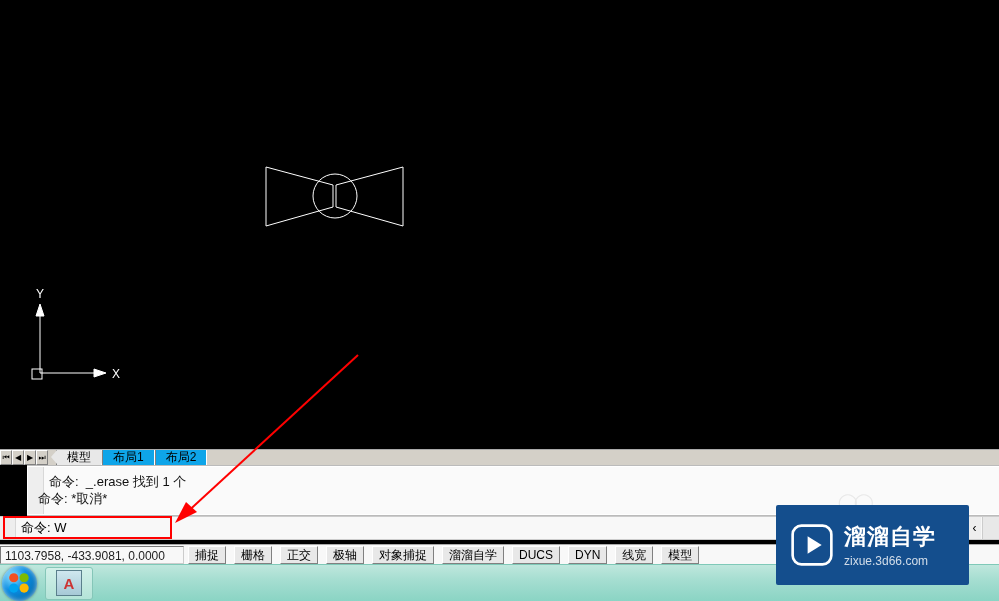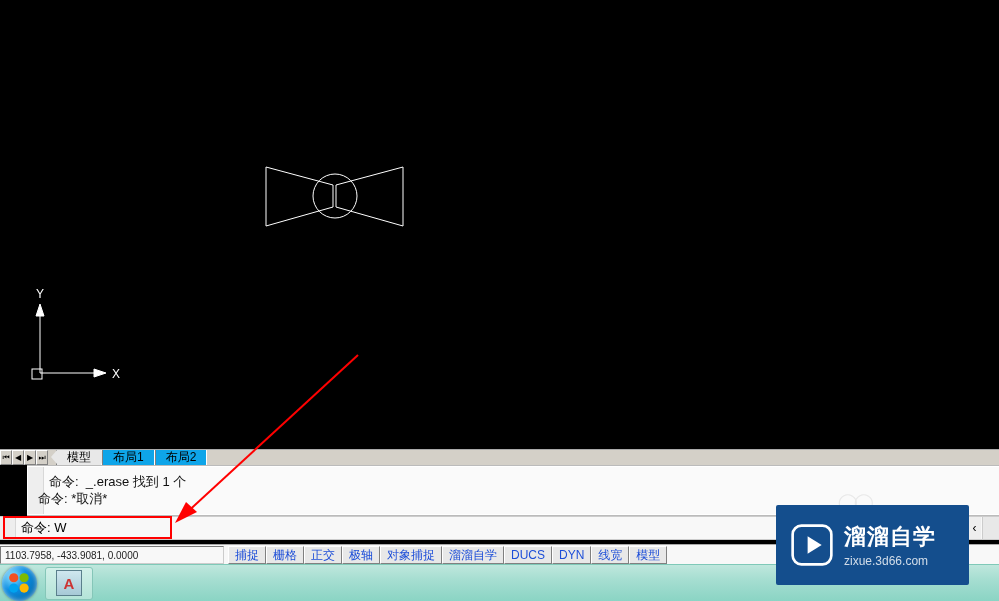--- a/index.html
+++ b/index.html
@@ -207,41 +207,41 @@
       left: 0;
       top: 544px;
       width: 999px;
       height: 20px;
       background:#f8f8f8;
       border-top: 1px solid #aaa;
       display: flex;
       align-items: center;
     }
     .status-coords {
-      width: 224px;
+      width: 184px;
       height: 18px;
       line-height: 18px;
       border: 1px inset #ccc;
       padding: 0 4px;
       background:#f8f8f8;
-      font-size: 10px;
+      font-size: 12px;
       color: #222;
       margin-right: 4px;
     }
     .status-btn {
       height: 18px;
       line-height: 17px;
       border: 1px solid #fff;
       border-right-color: #808080;
       border-bottom-color: #808080;
       background:#e8e8e8;
       padding: 0 6px;
-      margin-right: 0;
+      margin-right: 8px;
       font-size: 12px;
-      color: #1d4ed8;
+      color: #000000;
       cursor: pointer;
     }
     
     .taskbar {
       position: absolute;
       left: 0;
       top: 564px;
       width: 999px;
       height: 37px;
       background: linear-gradient(#bfe7dd, #a6ded1 40%, #8ad4c4);

